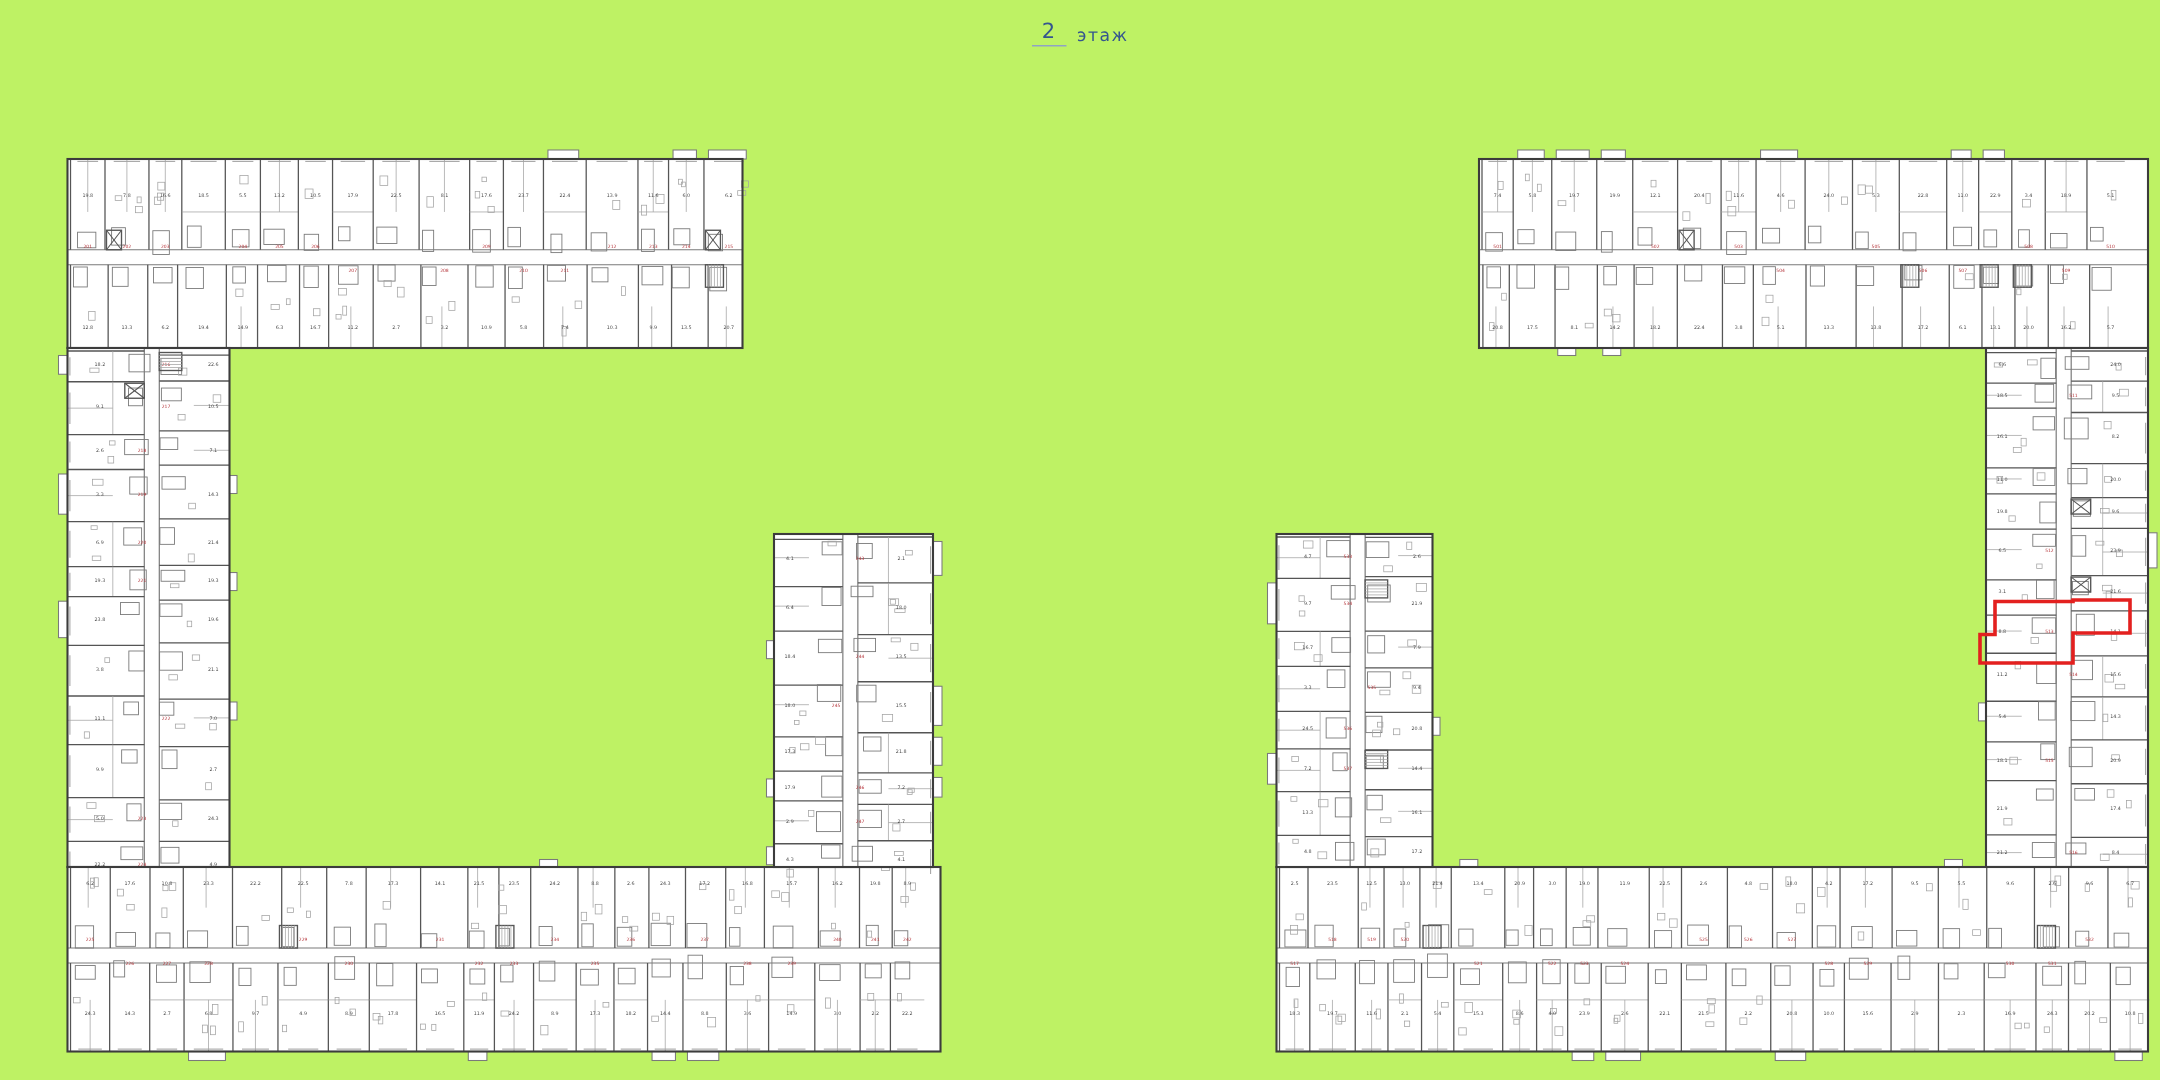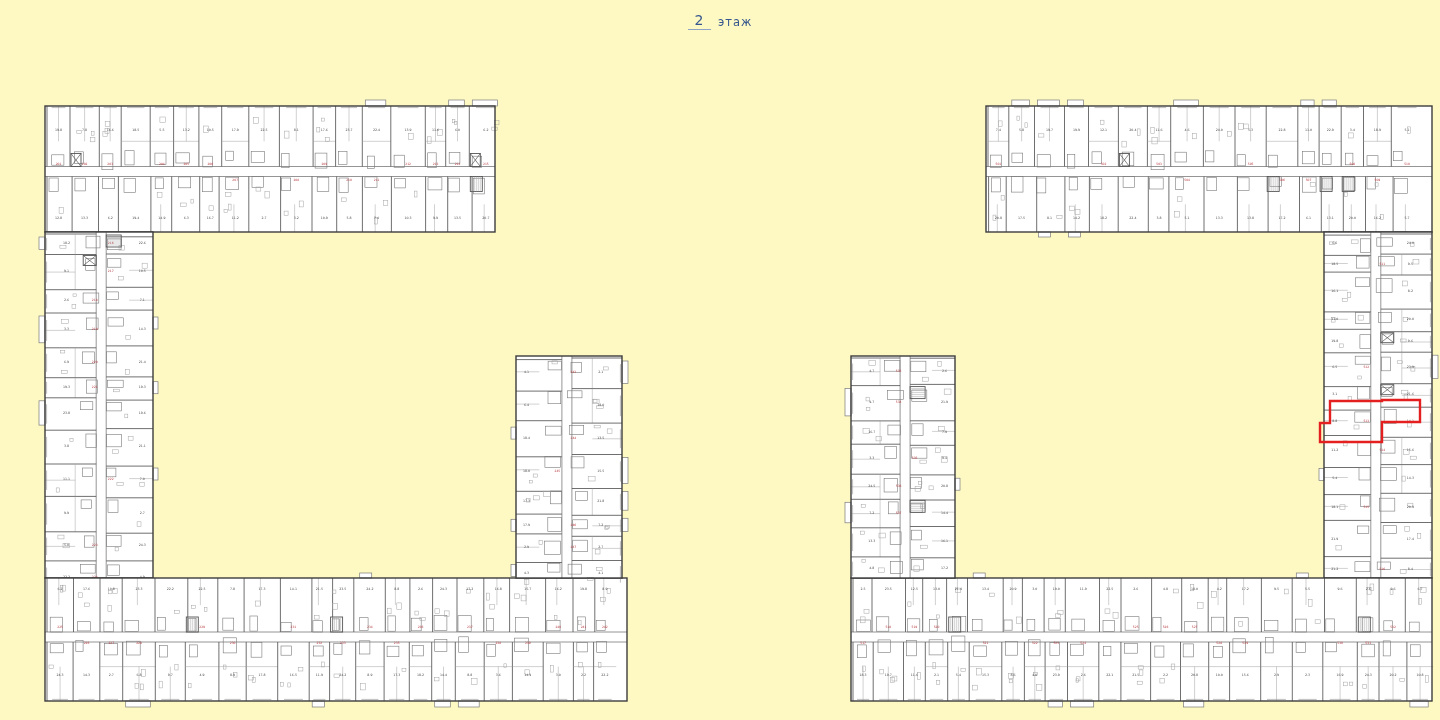--- a/index.html
+++ b/index.html
@@ -1,16 +1,16 @@
 <!DOCTYPE html>
 <html><head>
 <meta charset="utf-8">
 <style>
   html,body{margin:0;padding:0;background:#fff;}
-  .page{position:relative;width:1440px;height:720px;background:#fef9c3;overflow:hidden;
+  .page{position:relative;width:1440px;height:720px;background:#bef264;overflow:hidden;
         font-family:"DejaVu Sans",sans-serif;}
   .floor-title{position:absolute;top:10px;left:0;right:0;text-align:center;
         color:#35568e;letter-spacing:0.5px;}
   .floor-title .num{display:inline-block;font-size:14px;line-height:15px;
         padding:0 7px 1px 7px;border-bottom:1.4px solid #8fa3c4;cursor:pointer;}
   .floor-title .lbl{display:inline-block;font-size:11.5px;margin-left:7px;
         letter-spacing:1px;vertical-align:bottom;padding-bottom:1px;}
   svg.plan{position:absolute;left:0;top:0;}
   text{font-family:"DejaVu Sans",sans-serif;}
 </style>

